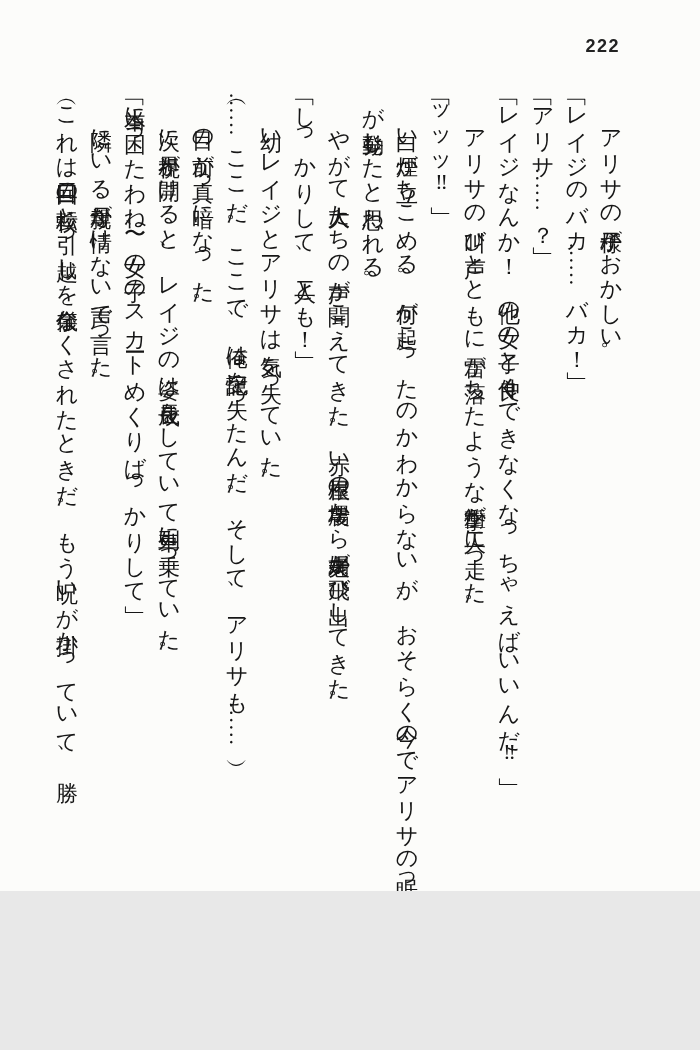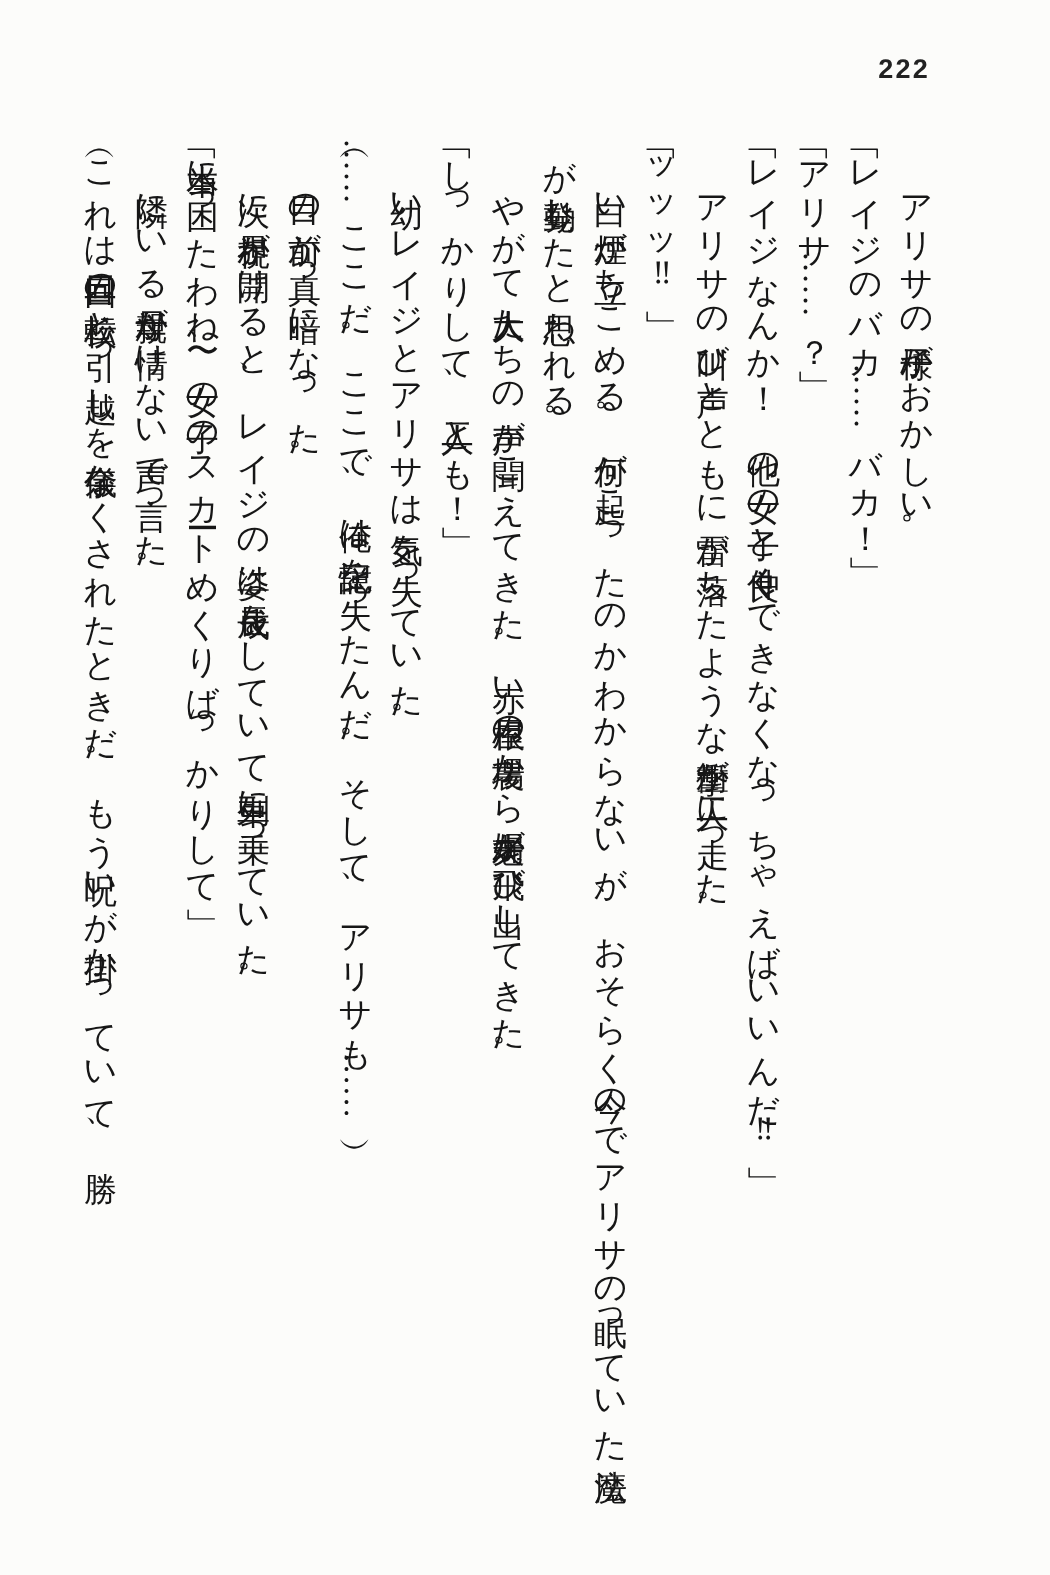--- a/index.html
+++ b/index.html
@@ -3,21 +3,21 @@
 <meta charset="utf-8">
 <style>
   html, body {
     margin: 0;
     padding: 0;
     background: #e8e8e8;
   }
   .page {
     position: relative;
     width: 700px;
-    height: 1050px;
+    height: 891px;
     margin: 0 auto;
     background: #fcfcfa;
     overflow: hidden;
     font-family: "Liberation Serif", "DejaVu Serif", serif;
     color: #161616;
   }
   .page-number {
     position: absolute;
     top: 36px;
     right: 80px;

